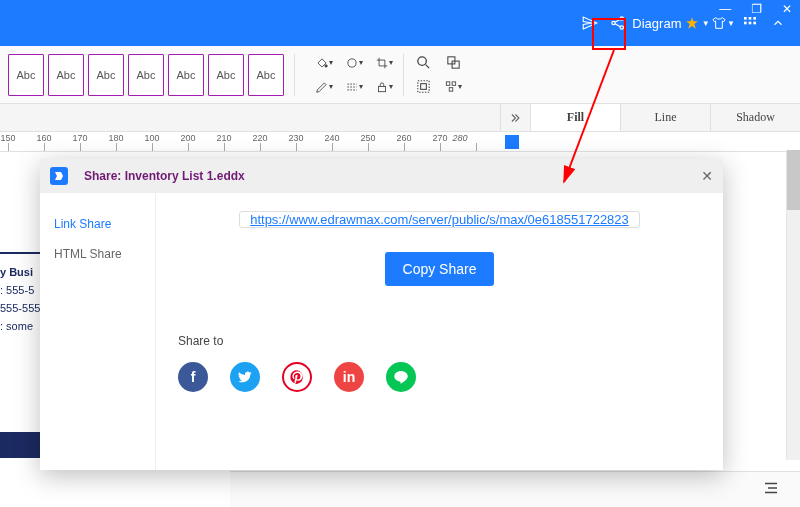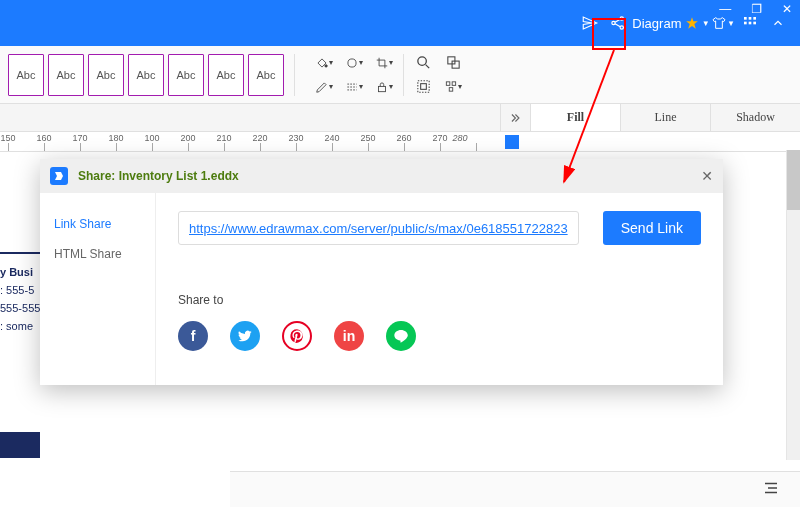--- a/index.html
+++ b/index.html
@@ -27,29 +27,29 @@
   .ruler .tick { position: absolute; bottom: 0; width: 1px; height: 8px; background: #aaa; }
   .ruler .lbl { position: absolute; bottom: 8px; transform: translateX(-50%); }
   .ruler .marker { position: absolute; width: 14px; height: 14px; background: #1c7bff; left: 505px; top: 3px; }
   .content { position: relative; height: 355px; background: #fff; }
   .docstrip { position: absolute; left: 0; top: 100px; width: 40px; font-size: 11px; color: #1b2a60; }
   .docstrip .title { font-weight: 700; border-top: 2px solid #1b2a60; padding-top: 12px; white-space: nowrap; overflow: hidden; }
   .docstrip .line { white-space: nowrap; overflow: hidden; margin: 6px 0; }
   .docstrip .bar { height: 26px; background: #1b2a60; margin-top: 100px; }
   .dialog { position: absolute; left: 40px; top: 7px; width: 683px; background: #fff; box-shadow: 0 6px 24px rgba(0,0,0,0.25); z-index: 30; }
   .dlg-head { height: 34px; background: #efefef; display: flex; align-items: center; padding: 0 10px; justify-content: space-between; }
-  .dlg-head .title { display: flex; align-items: center; gap: 10px; font-weight: 600; font-size: 12px; color: #4d7c0f; }
+  .dlg-head .title { display: flex; align-items: center; gap: 16px; font-weight: 600; font-size: 12px; color: #701a75; }
   .dlg-head .logo { width: 18px; height: 18px; background: #1c7bff; border-radius: 3px; display: flex; align-items: center; justify-content: center; color: #fff; font-size: 11px; }
-  .dlg-body { display: flex; height: 192px; }
+  .dlg-body { display: flex; height: 277px; }
   .dlg-side { width: 116px; border-right: 1px solid #eee; padding: 16px 8px; }
   .dlg-side .item { font-size: 12px; padding: 8px 6px; color: #666; cursor: pointer; }
   .dlg-side .item.active { color: #1c7bff; }
   .dlg-main { flex: 1; padding: 18px 22px; }
   .dlg-main .desc { font-size: 13px; color: #333; margin-bottom: 22px; }
-  .link-row { display: flex; gap: 24px; align-items: center; }
+  .link-row { display: flex; gap: 24px; align-items: center; flex-direction: column; }
   .link-box { flex: 1; height: 34px; border: 1px solid #ddd; border-radius: 3px; padding: 0 10px; display: flex; align-items: center; }
   .link-box a { color: #1c7bff; text-decoration: underline; font-size: 13px; white-space: nowrap; overflow: hidden; text-overflow: ellipsis; }
   .copy-btn { height: 34px; padding: 0 18px; background: #1c7bff; color: #fff; border: none; border-radius: 3px; font-size: 14px; cursor: pointer; }
   .share-to { margin-top: 48px; }
   .share-to .lbl { font-size: 12px; color: #444; margin-bottom: 14px; }
   .social { display: flex; gap: 22px; }
   .s-ic { width: 30px; height: 30px; border-radius: 50%; display: flex; align-items: center; justify-content: center; color: #fff; font-weight: 700; font-size: 14px; cursor: pointer; }
   .arrow { position: absolute; z-index: 40; pointer-events: none; }
   .bottombar { position: absolute; left: 230px; bottom: 0; width: 570px; height: 36px; border-top: 1px solid #e0e0e0; background: #fafafa; display: flex; align-items: center; justify-content: flex-end; padding: 0 20px; }
   .vscroll { position: absolute; right: 0; top: 150px; width: 14px; height: 310px; background: #f0f0f0; border-left: 1px solid #e5e5e5; }
@@ -270,21 +270,21 @@
     <div class="dlg-body">
       <div class="dlg-side">
         <div class="item active">Link Share</div>
         <div class="item">HTML Share</div>
       </div>
       <div class="dlg-main">
         <div class="link-row">
           <div class="link-box">
             <a>https://www.edrawmax.com/server/public/s/max/0e618551722823</a>
           </div>
-          <button class="copy-btn">Send Link</button>
+          <button class="copy-btn">Copy Share</button>
         </div>
         <div class="share-to">
           <div class="lbl">Share to</div>
           <div class="social">
             <div class="s-ic" style="background:#3b5998">f</div>
             <div class="s-ic" style="background:#1da1f2">
               <svg width="16" height="16" viewBox="0 0 24 24" fill="#fff">
                   <path d="M22 5.8c-.7.3-1.5.6-2.3.7.8-.5 1.5-1.3 1.8-2.2-.8.5-1.7.8-2.6 1a4.1 4.1 0 00-7 3.7A11.6 11.6 0 013 4.9a4.1 4.1 0 001.3 5.5c-.7 0-1.3-.2-1.9-.5v.1c0 2 1.4 3.6 3.3 4-.6.2-1.3.2-1.9.1.5 1.6 2.1 2.8 3.9 2.8A8.3 8.3 0 012 18.6 11.7 11.7 0 008.3 20c7.5 0 11.7-6.3 11.7-11.7v-.5c.8-.6 1.5-1.3 2-2z"></path>
                 </svg>
             </div>

